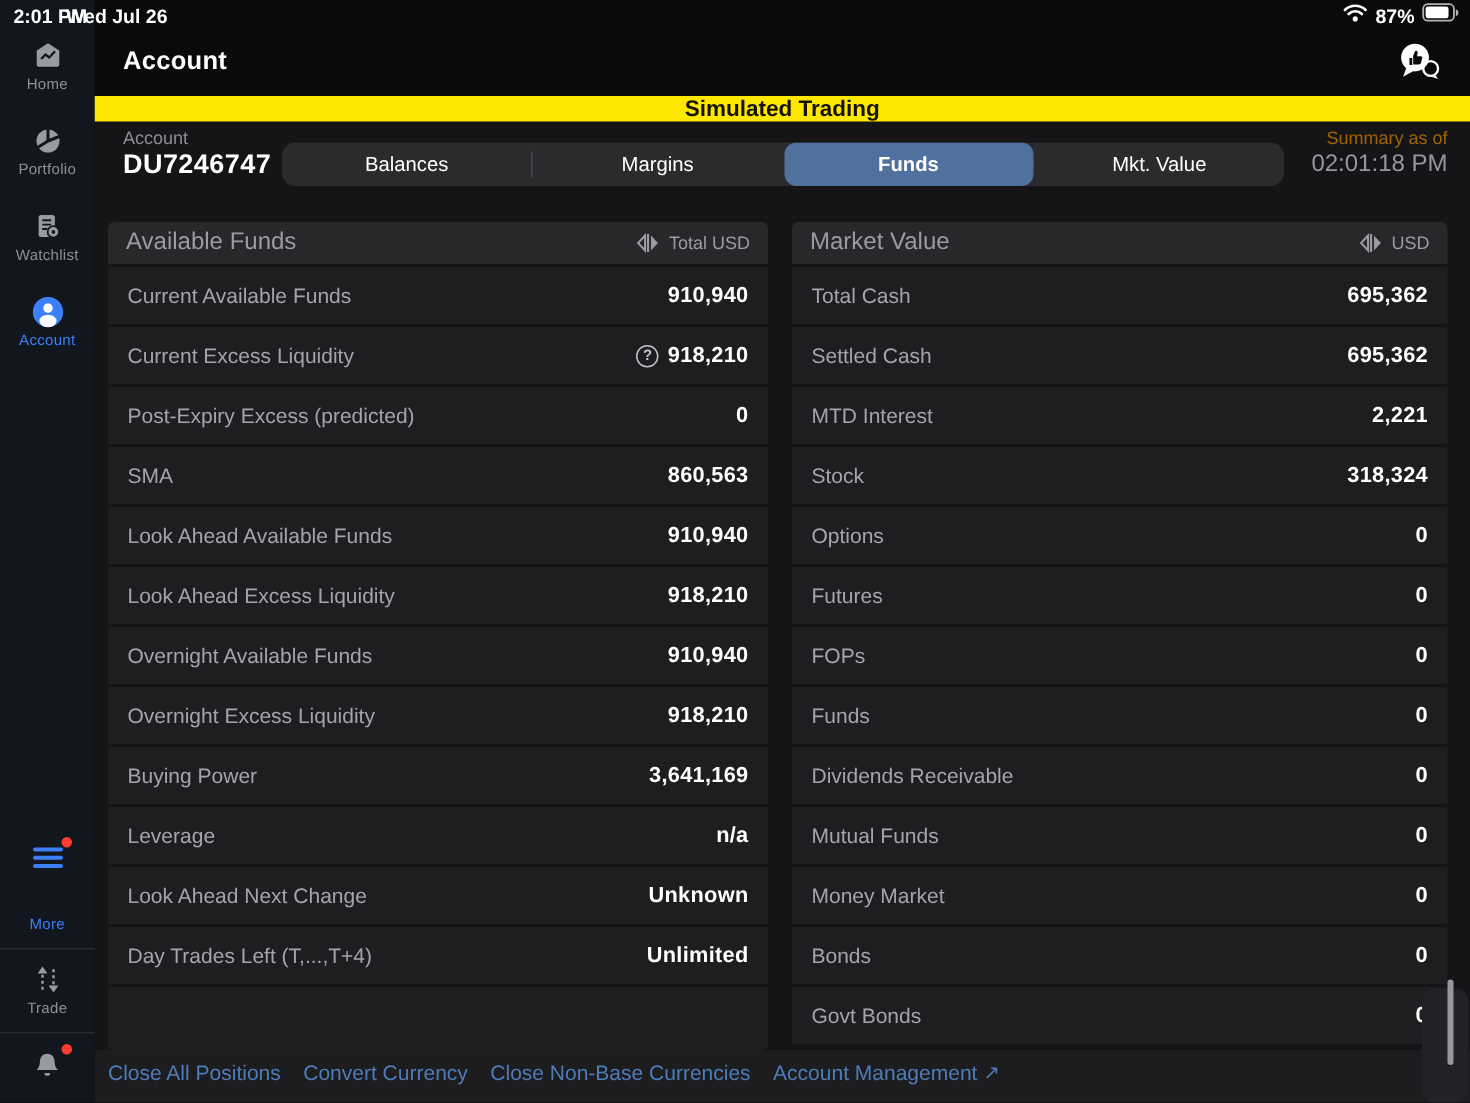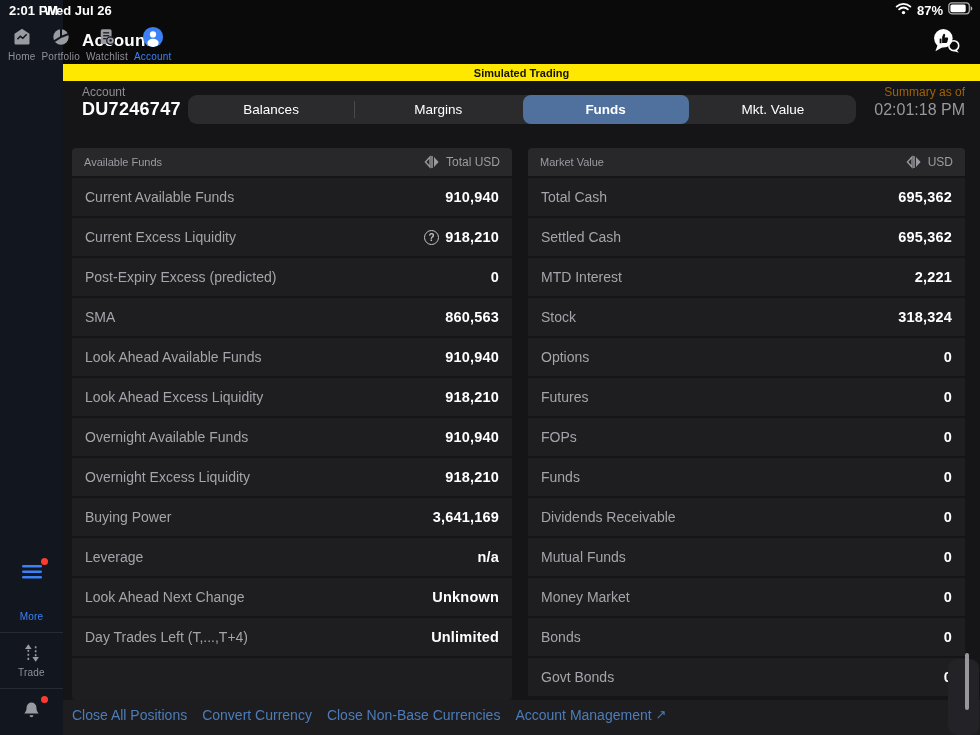--- a/index.html
+++ b/index.html
@@ -13,21 +13,21 @@
   
   .statusbar { position:absolute; top:0; left:0; width:980px; height:22px; z-index:40;
     display:flex; align-items:center; font-size:13px; font-weight:700; color:#fff;padding-left:12px; }
   .sb-time { position:absolute; left:9px; top:3px; }
   .sb-date { position:absolute; left:44px; top:3px; }
   .sb-right { position:absolute; right:7px; top:2px; display:flex; align-items:center; gap:5px; }
   .sb-pct { font-size:13px; font-weight:700; }
 
   
   .sidebar { position:absolute; left:0; top:0; width:63px; height:735px; background:#12161f; z-index:10; }
-  .side-top { position:absolute; top:26px; left:8px; width:63px; display:flex; flex-direction:row; gap:6px; }
+  .side-top { position:absolute; top:26px; left:0; width:63px; display:flex; flex-direction:column; gap:21px; }
   .side-item { display:flex; flex-direction:column; align-items:center; gap:3px; cursor:pointer; }
   .side-label { font-size:10px; color:#8e9096; letter-spacing:.2px; }
   .side-item.active .side-label { color:#3b80f6; }
   .side-item.more .side-label { color:#3b80f6; }
   .icon-wrap { position:relative; width:24px; height:22px; display:flex; align-items:center; justify-content:center; }
   .badge-dot { position:absolute; top:-3px; right:-4px; width:7px; height:7px; border-radius:50%; background:#ff3b30; }
   .side-bottom { position:absolute; left:0; bottom:0; width:63px; }
   .side-rule { border-top:1px solid #252a33; width:63px; }
   .sb-more { padding:9px 0 10px;gap:28px; }
   .sb-trade { padding:9px 0 10px; }
@@ -35,21 +35,21 @@
 
   
   .main { position:absolute; left:63px; top:0; width:917px; height:735px; background:#151517; }
 
   .app-header { position:absolute; top:0; left:0; width:917px; height:64px; background:#0a0a0b; }
   .app-title { position:absolute; left:19px; top:31px; font-size:17px; font-weight:700; letter-spacing:.2px; }
   .chat-btn { position:absolute; right:19px; top:27px; width:30px; height:28px; cursor:pointer; }
 
   .sim-banner { position:absolute; top:64px; left:0; width:917px; height:17px; background:#ffe800;
     display:flex; align-items:center; justify-content:center; }
-  .sim-banner span { font-size:11px; font-weight:700; color:#141400; }
+  .sim-banner span { font-size:15px; font-weight:700; color:#141400; }
 
   
   .acct-label { position:absolute; left:19px; top:85px; font-size:12px; color:#8e8e93; }
   .acct-num { position:absolute; left:19px; top:99px; font-size:18px; font-weight:700; letter-spacing:.3px; }
   .summary-label { position:absolute; right:15px; top:85px; font-size:12px; color:#a16207; }
   .summary-time { position:absolute; right:15px; top:101px; font-size:16px; color:#97979d;margin-left:44px; }
 
   .segmented { position:absolute; left:125px; top:95px; width:668px; height:29px;
     background:#2b2b2e; border-radius:9px; display:flex; align-items:stretch; overflow:hidden; }
   .seg { flex:1 1 0; display:flex; align-items:center; justify-content:center;
@@ -57,21 +57,21 @@
   .seg.selected { background:#50719d; border-radius:8px; font-weight:600; }
   .seg-divider { width:1px; background:#4a4a4e; margin:6px 0; }
   .seg-divider.hidden { background:transparent; }
 
   
   .panel { position:absolute; top:148px; }
   .panel-left { left:9px; width:440px; }
   .panel-right { left:465px; width:437px; }
   .panel-header { height:28px; background:#28282b; border-radius:4px 4px 0 0;
     display:flex; align-items:center; justify-content:space-between; padding:0 12px; }
-  .panel-title { font-size:11px; color:#9b9ba1; }
+  .panel-title { font-size:16px; color:#9b9ba1; }
   .panel-cur { display:flex; align-items:center; gap:6px; cursor:pointer; }
   .panel-cur span { font-size:12px; color:#9b9ba1; }
 
   .rows { display:block; }
   .row { height:38px; margin-top:2px; background:#1e1e21; display:flex;
     align-items:center; justify-content:space-between; padding:0 13px; cursor:default; }
   .row-label { font-size:14px; color:#a4a4aa; }
   .row-right { display:flex; align-items:center; gap:6px; }
   .row-value { font-size:14.5px; font-weight:600; color:#fff; letter-spacing:.2px; }
   .info-icon { width:15px; height:15px; border:1.4px solid #c2c2c7; border-radius:50%;

